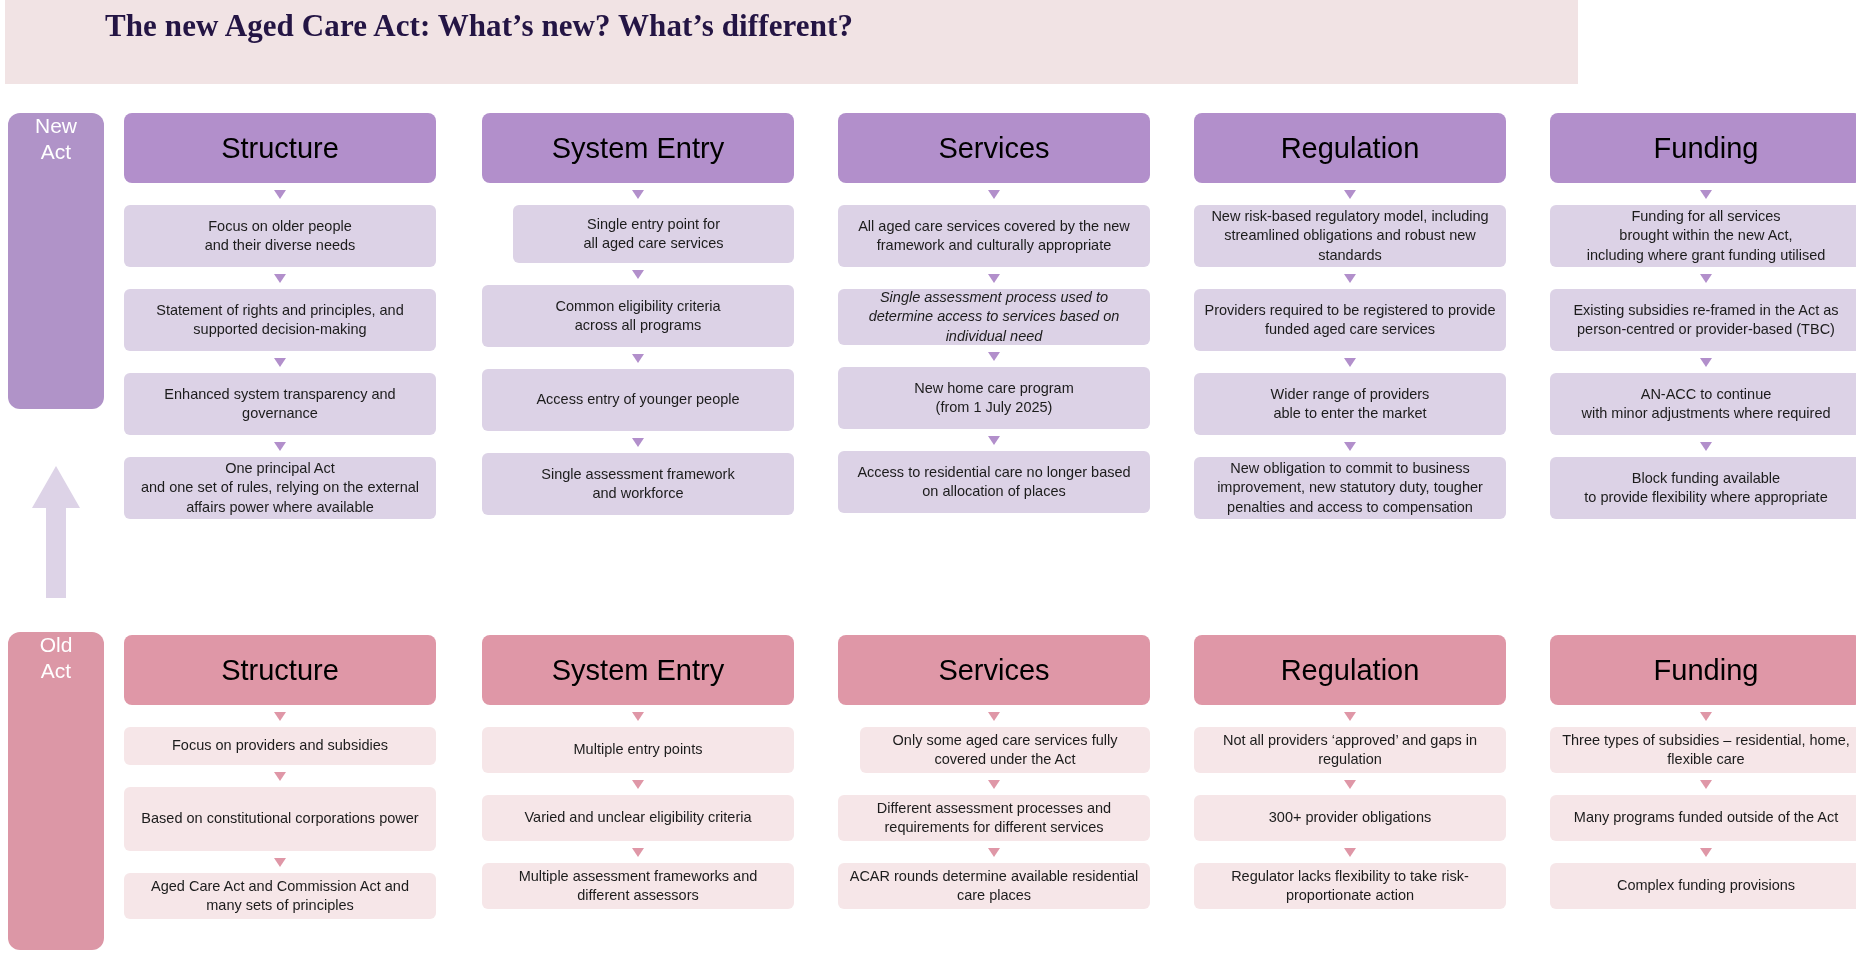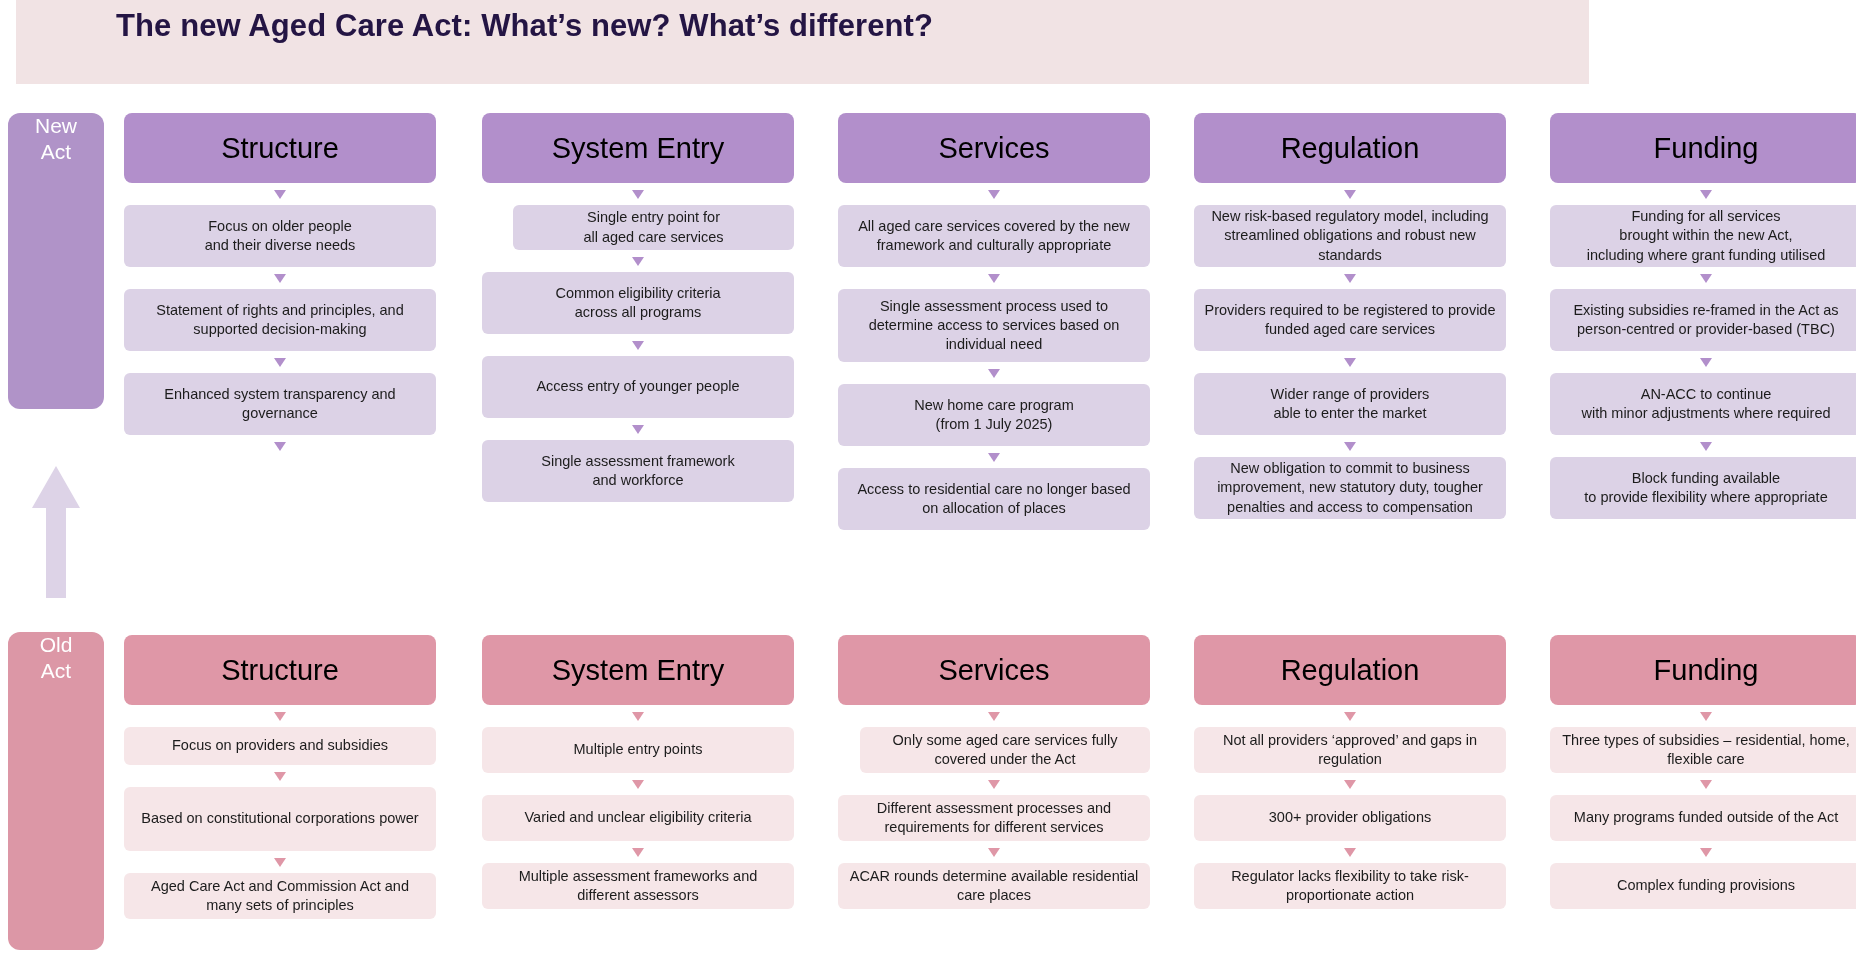--- a/index.html
+++ b/index.html
@@ -16,25 +16,26 @@
   }
   #page {
     position: relative;
     width: 1856px;
     height: 970px;
     background: #ffffff;
   }
   
   #title-banner {
     position: absolute;
-    left: 16px;
+    left: 5px;
     top: 0;
     width: 1573px;
     height: 84px;
     background: #f1e3e4;
+    font-family: Liberation Serif, serif;
   }
   #page-title {
     position: absolute;
     left: 100px;
     top: 8px;
     font-size: 31px;
     font-weight: bold;
     color: #241544;
     letter-spacing: 0.1px;
     white-space: nowrap;
@@ -158,27 +159,28 @@
           <div class="arrow-down arrow-new"></div>
         </div>
         <div class="cell cell-new" style="height: 62px;">Statement of rights and principles, and supported decision-making</div>
         <div class="arrow-gap">
           <div class="arrow-down arrow-new"></div>
         </div>
         <div class="cell cell-new" style="height: 62px;">Enhanced system transparency and governance</div>
         <div class="arrow-gap">
           <div class="arrow-down arrow-new"></div>
         </div>
+        <div class="cell cell-new" style="height: 62px;">One principal Act<br>and one set of rules, relying on the external affairs power where available</div>
       </div>
       <div class="column" style="left: 482px; top: 113px; width: 312px;">
         <div class="col-head head-new">System Entry</div>
         <div class="arrow-gap">
           <div class="arrow-down arrow-new"></div>
         </div>
-        <div class="cell cell-new" style="height: 45px; margin-left: 31px;">Single entry point for<br>all aged care services</div>
+        <div class="cell cell-new" style="height: 58px; margin-left: 31px;">Single entry point for<br>all aged care services</div>
         <div class="arrow-gap">
           <div class="arrow-down arrow-new"></div>
         </div>
         <div class="cell cell-new" style="height: 62px;">Common eligibility criteria<br>across all programs</div>
         <div class="arrow-gap">
           <div class="arrow-down arrow-new"></div>
         </div>
         <div class="cell cell-new" style="height: 62px;">Access entry of younger people</div>
         <div class="arrow-gap">
           <div class="arrow-down arrow-new"></div>
@@ -187,21 +189,21 @@
       </div>
       <div class="column" style="left: 838px; top: 113px; width: 312px;">
         <div class="col-head head-new">Services</div>
         <div class="arrow-gap">
           <div class="arrow-down arrow-new"></div>
         </div>
         <div class="cell cell-new" style="height: 62px;">All aged care services covered by the new framework and culturally appropriate</div>
         <div class="arrow-gap">
           <div class="arrow-down arrow-new"></div>
         </div>
-        <div class="cell cell-new" style="height: 73px;">Single assessment process used to determine access to services based on individual need</div>
+        <div class="cell cell-new" style="height: 56px; font-style: italic;">Single assessment process used to determine access to services based on individual need</div>
         <div class="arrow-gap">
           <div class="arrow-down arrow-new"></div>
         </div>
         <div class="cell cell-new" style="height: 62px;">New home care program<br>(from 1 July 2025)</div>
         <div class="arrow-gap">
           <div class="arrow-down arrow-new"></div>
         </div>
         <div class="cell cell-new" style="height: 62px;">Access to residential care no longer based on allocation of places</div>
       </div>
       <div class="column" style="left: 1194px; top: 113px; width: 312px;">

